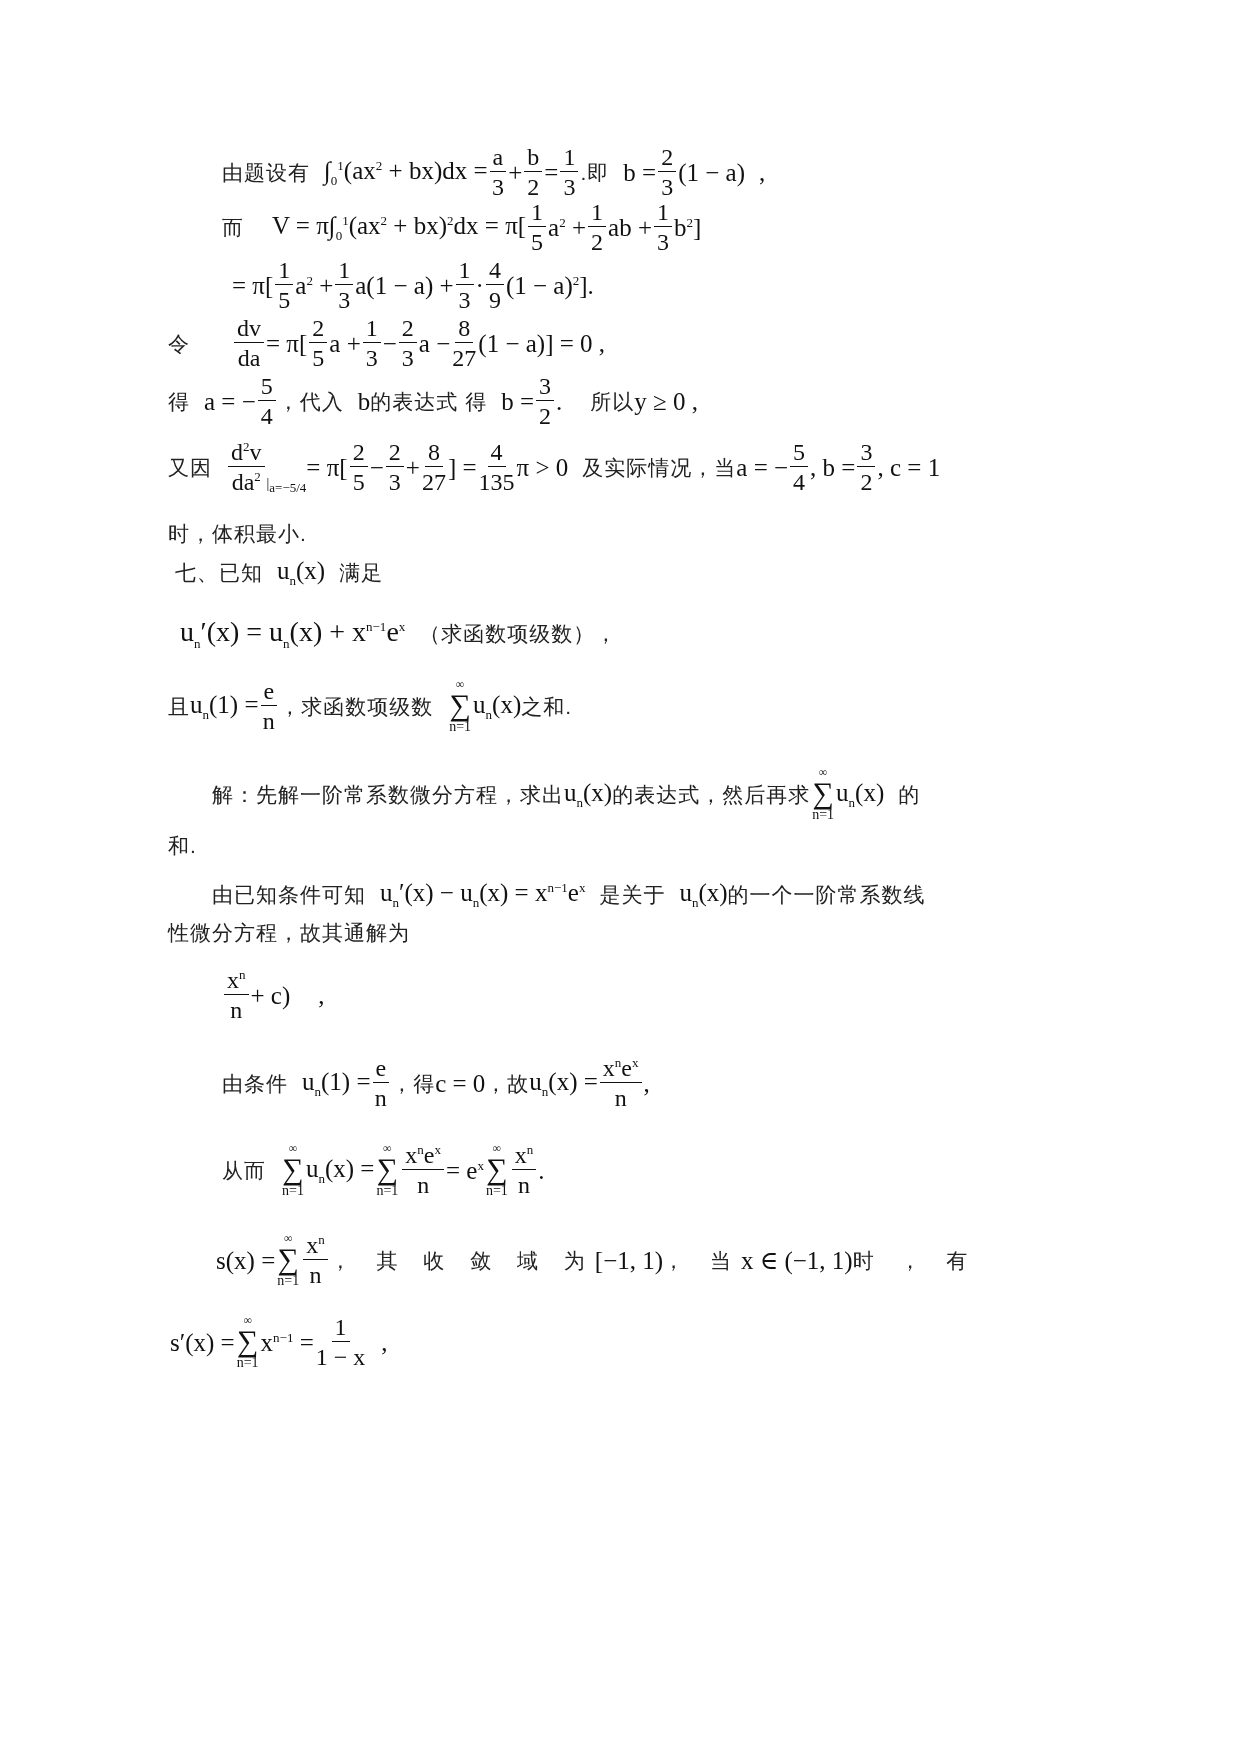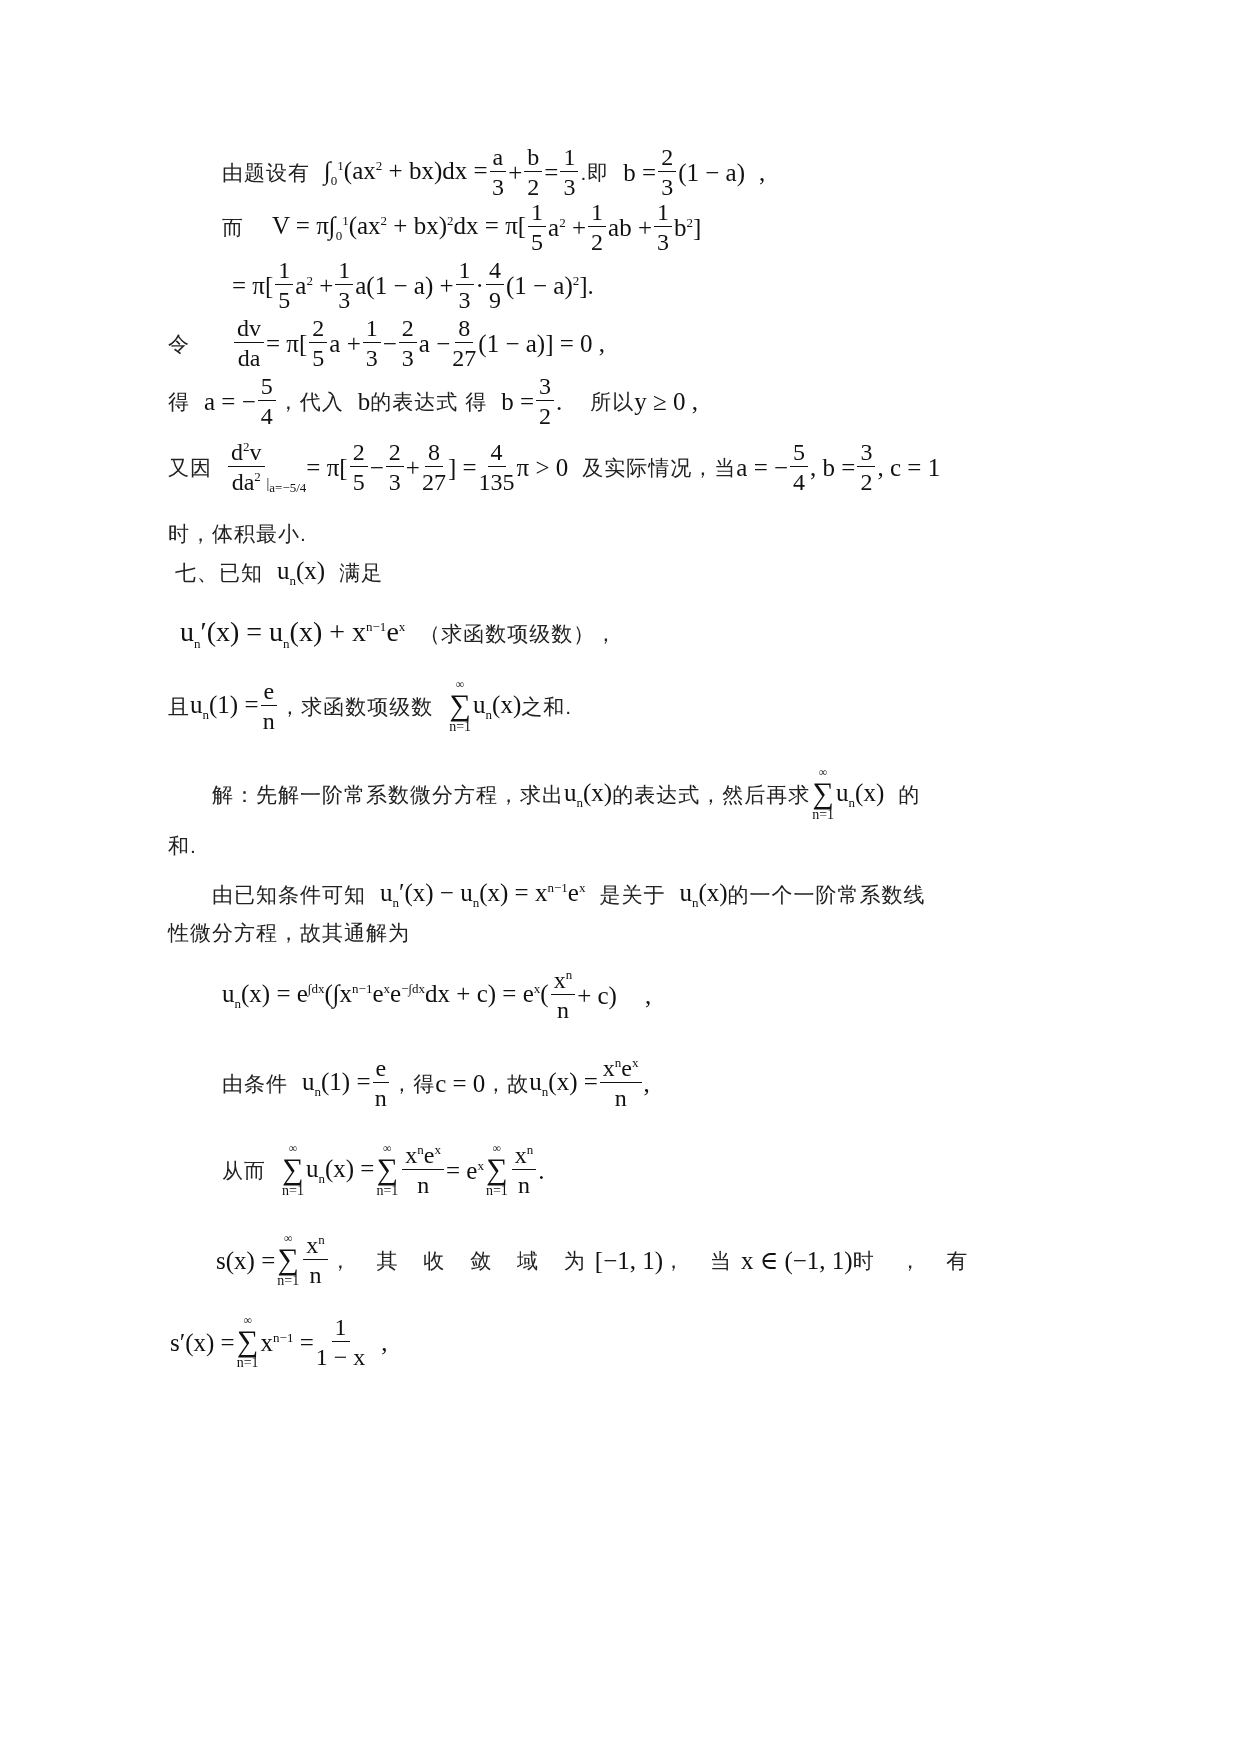--- a/index.html
+++ b/index.html
@@ -259,21 +259,20 @@
     <span class="gap"></span>
   <span class="m">u<sub>n</sub>(x)</span>
   <span class="cn">的一个一阶常系数线</span>
 </div>
 
 <div class="ln" style="left:168px;top:922px;">
   <span class="cn">性微分方程，故其通解为</span>
 </div>
 
 <div class="ln" style="left:222px;top:968px;">
-  <span class="m">u<sub>n</sub>(x) = e<sup>∫dx</sup>(∫x<sup>n−1</sup>e<sup>x</sup>e<sup>−∫dx</sup>dx + c) = e<sup>x</sup>(</span>
   <span class="frac">
       <span class="num">x<sup>n</sup></span>
       <span class="den">n</span>
     </span>
   <span class="m">+ c)</span>
     <span class="gap2"></span>
     <span class="m">,</span>
 </div>
 
 <div class="ln" style="left:222px;top:1056px;">

